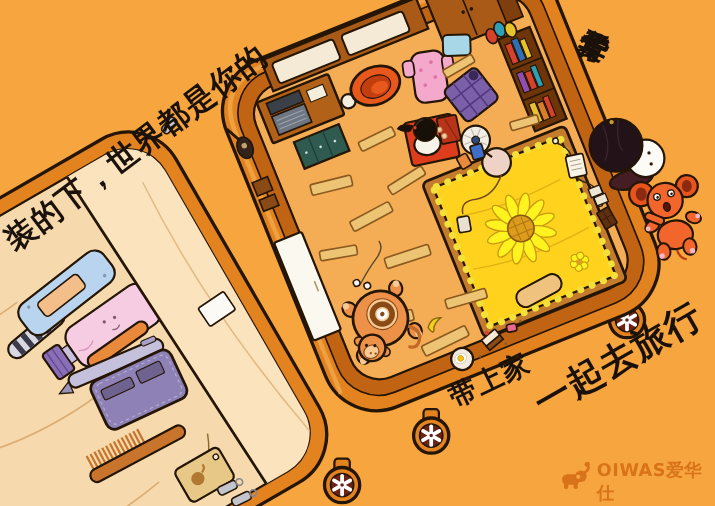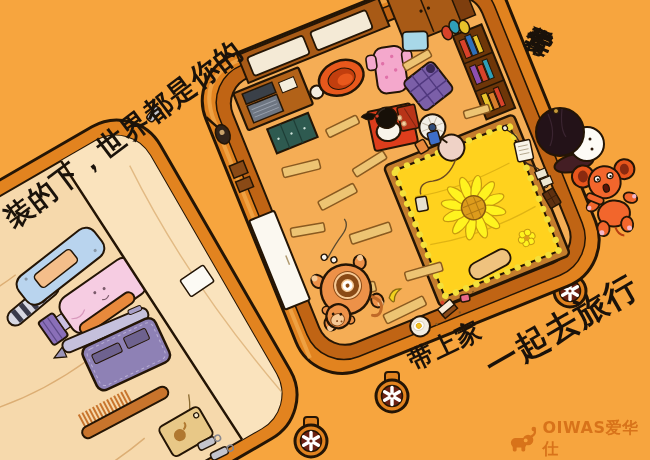--- a/index.html
+++ b/index.html
@@ -9,21 +9,21 @@
   .slogan{position:absolute;color:#1A120A;font-weight:900;white-space:nowrap;
           font-family:"DejaVu Sans",sans-serif;line-height:1;}
   .slogan-main{left:8px;top:208px;font-size:28px;letter-spacing:1px;
                transform:rotate(-37deg);transform-origin:0 50%;}
   .slogan-right{left:541px;top:8px;font-size:27px;letter-spacing:1px;
                 writing-mode:vertical-rl;transform:rotate(24deg);transform-origin:50% 0;}
   .slogan-bring{left:410px;top:350px;font-size:25px;letter-spacing:1px;
                 transform:rotate(-26deg);transform-origin:0 50%;}
   .slogan-travel{left:488px;top:352px;font-size:33px;letter-spacing:1px;
                  transform:rotate(-30deg);transform-origin:0 50%;}
-  .logo{position:absolute;left:508px;top:418px;display:flex;align-items:center;gap:2px;}
+  .logo{position:absolute;left:508px;top:418px;display:flex;align-items:flex-start;gap:2px;}
   .logo-text{color:#D8731A;font-size:16px;font-weight:700;letter-spacing:.5px;
              font-family:"DejaVu Sans",sans-serif;}
 </style>
 </head>
 <body>
 
 <div class="canvas">
 <svg class="art" width="650" height="460" viewBox="0 0 650 460">
 
   <rect x="0" y="0" width="650" height="460" fill="#F7A53E"></rect>

